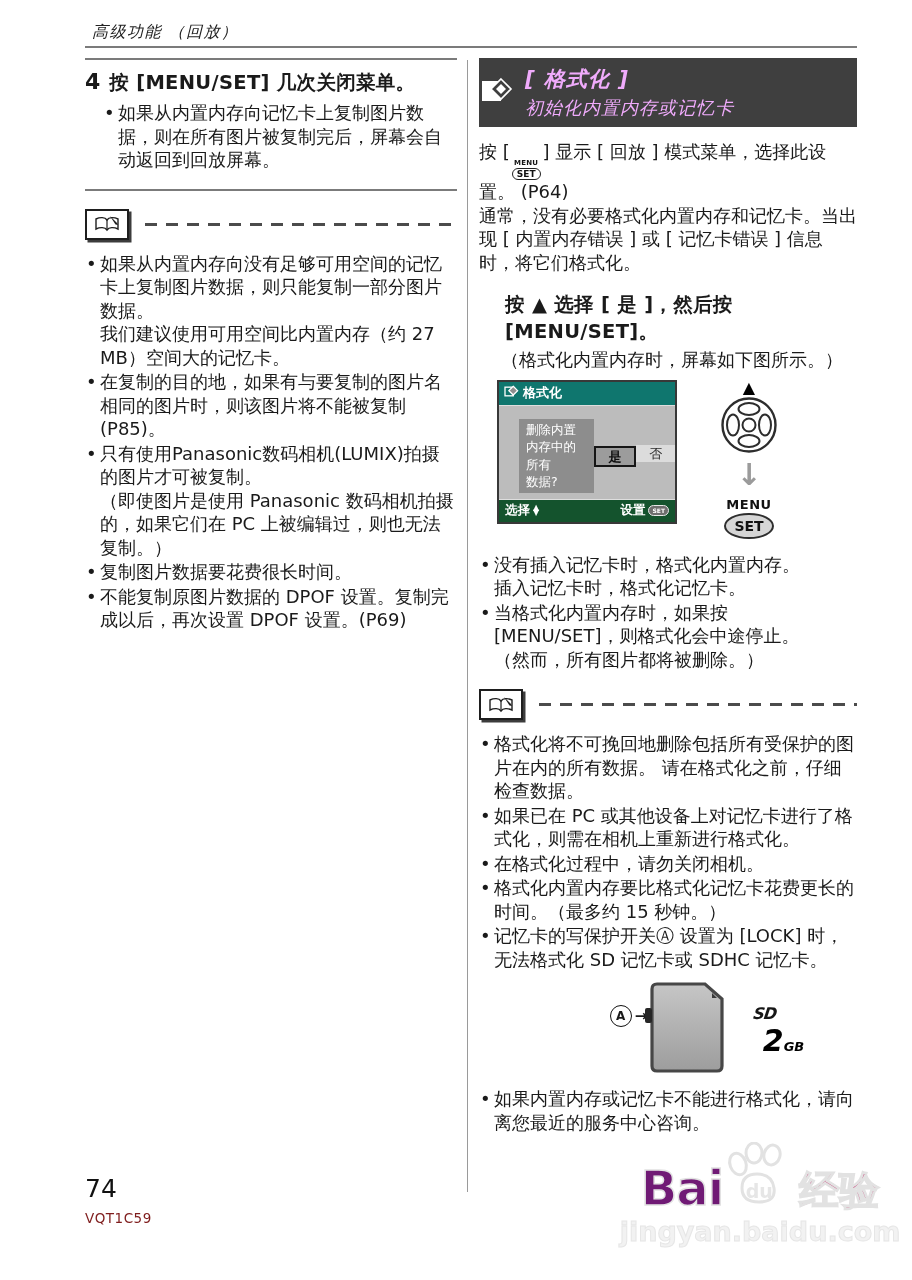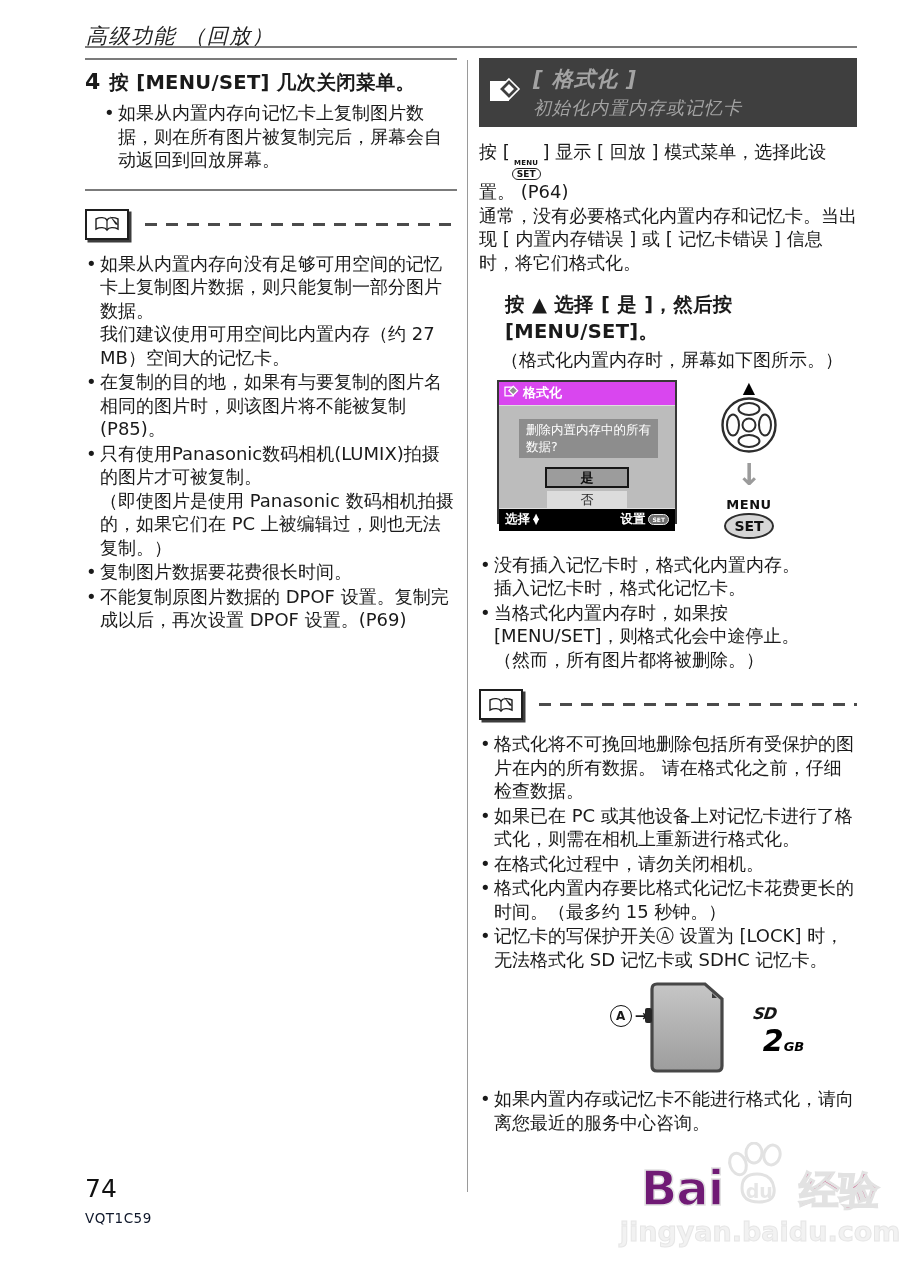--- a/index.html
+++ b/index.html
@@ -1,77 +1,77 @@
 <!DOCTYPE html>
 <html><head>
 <meta charset="utf-8">
 <style>
   html,body{margin:0;padding:0;}
   body{width:912px;height:1280px;position:relative;background:#fff;
        font-family:"DejaVu Sans",sans-serif;color:#1a1a1a;overflow:hidden;}
   #page{position:absolute;inset:0;}
 
   
-  .doc-header{position:absolute;left:86px;top:22px;font-family:"DejaVu Serif",serif;
-              font-style:italic;font-size:21px;letter-spacing:1.5px;color:#222;}
+  .doc-header{position:absolute;left:92px;top:22px;font-family:"DejaVu Serif",serif;
+              font-style:italic;font-size:16px;letter-spacing:1.5px;color:#222;}
   .header-rule{position:absolute;left:85px;top:46px;width:772px;height:2px;background:#7b7b7b;}
   .col-divider{position:absolute;left:467px;top:60px;width:1px;height:1132px;background:#9a9a9a;}
   .col-left{position:absolute;left:85px;top:58px;width:372px;}
   .col-right{position:absolute;left:479px;top:58px;width:378px;}
   .page-footer{position:absolute;left:85px;top:1174px;}
   .page-num{font-size:25px;color:#111;}
-  .doc-code{font-size:13.5px;margin-top:7px;letter-spacing:0.5px;color:#0f172a;}
+  .doc-code{font-size:13.5px;margin-top:7px;letter-spacing:0.5px;color:#7f1d1d;}
 
   
   .step-section{border-top:2px solid #7b7b7b;border-bottom:2px solid #7b7b7b;padding:9px 0 16px;}
   .step-head{display:flex;gap:9px;align-items:baseline;font-weight:bold;}
   .step-num{font-size:22px;}
   .step-title{font-size:19.5px;letter-spacing:0.3px;}
   .step-indent{margin-left:18px;margin-top:5px;}
 
   .b-item{position:relative;padding-left:15px;font-size:18px;line-height:23.5px;
           white-space:pre-line;margin-bottom:1px;}
   .b-item::before{content:"\2022";position:absolute;left:1px;top:0;}
   ul.notes{list-style:none;margin:0;padding:0;}
 
   .note-row{display:flex;align-items:center;margin:18px 0 12px;}
   .note-icon-box{width:40px;height:27px;border:2px solid #1e1e1e;background:#fff;
                  box-shadow:2.5px 2.5px 0 #3c3c3c;display:flex;align-items:center;justify-content:center;flex:none;}
   .dash-line{flex:1;height:3px;margin-left:16px;
              background:repeating-linear-gradient(90deg,#4b4b4b 0 12px,transparent 12px 21px);}
 
   
-  .section-header{background:#3f3f3f;color:#a3a3a3;display:flex;align-items:center;gap:11px;
-                  padding:7px 9px;min-height:48px;margin-bottom:13px;}
+  .section-header{background:#3f3f3f;color:#f0abfc;display:flex;align-items:center;gap:11px;
+                  padding:7px 1px;min-height:48px;margin-bottom:13px;}
   .sh-title{font-size:21px;font-weight:bold;font-style:italic;letter-spacing:1px;}
   .sh-sub{font-size:18px;font-style:italic;margin-top:3px;letter-spacing:1px;}
   .para{font-size:18px;line-height:23.5px;margin:0;}
   .menuset-inline{display:inline-flex;flex-direction:column;align-items:center;
                   vertical-align:-7px;line-height:1;margin:0 2px;}
   .msi-menu{font-size:7px;font-weight:bold;letter-spacing:0.2px;color:#111;}
   .msi-set{font-size:9px;font-weight:bold;border:1.3px solid #222;border-radius:8px;
            padding:0.5px 4px;margin-top:1px;color:#111;}
   .instruction{margin:17px 0 3px 26px;font-size:19.5px;font-weight:bold;line-height:27px;
                white-space:pre-line;letter-spacing:0.3px;}
   .instr-note{margin:3px 0 8px 22px;font-size:18px;line-height:23.5px;}
 
   
   .screen-row{display:flex;margin:6px 0 14px 18px;}
   .cam-screen{width:180px;height:144px;border:2px solid #383838;background:#bcbcbc;
               display:flex;flex-direction:column;box-sizing:border-box;flex:none;}
-  .cam-title{height:23px;background:#d946ef;border-bottom:1.5px solid #dedede;color:#fff;
+  .cam-title{height:23px;background:#0f766e;border-bottom:1.5px solid #dedede;color:#fff;
              display:flex;align-items:center;gap:4px;padding:0 5px;font-size:13px;font-weight:bold;flex:none;}
-  .cam-body{flex:1;display:flex;flex-direction:column;align-items:center;}
+  .cam-body{flex:1;display:flex;flex-direction:row;align-items:center;}
   .cam-msg{margin:13px 0 0 20px;background:#8d8d8d;color:#fff;font-size:12.5px;line-height:1.4;
            padding:2px 7px;white-space:pre-line;align-self:flex-start;}
   .cam-yes{width:80px;margin-top:9px;background:#9c9c9c;border:2px solid #161616;text-align:center;
            font-size:13px;font-weight:bold;color:#0e0e0e;line-height:17px;}
   .cam-no{width:80px;margin-top:3px;background:#dcdcdc;text-align:center;font-size:13px;
           color:#2b2b2b;line-height:17px;}
-  .cam-bottom{height:22px;background:#000000;border-top:1.5px solid #dedede;color:#fff;
+  .cam-bottom{height:22px;background:#14532d;border-top:1.5px solid #dedede;color:#fff;
               display:flex;align-items:center;justify-content:space-between;padding:0 6px;
               font-size:12.5px;font-weight:bold;flex:none;}
   .sel-wrap,.set-wrap{display:flex;align-items:center;gap:3px;}
   .updown{display:flex;flex-direction:column;line-height:0.6;font-size:8px;}
   .set-pill{font-size:6px;background:#6e6e6e;border:1px solid #e8e8e8;border-radius:6px;
             padding:1px 3px;font-weight:bold;}
 
   
   .dpad-col{display:flex;flex-direction:column;align-items:center;margin-left:36px;width:72px;}
   .up-tri{font-size:16px;color:#000;line-height:1;}

